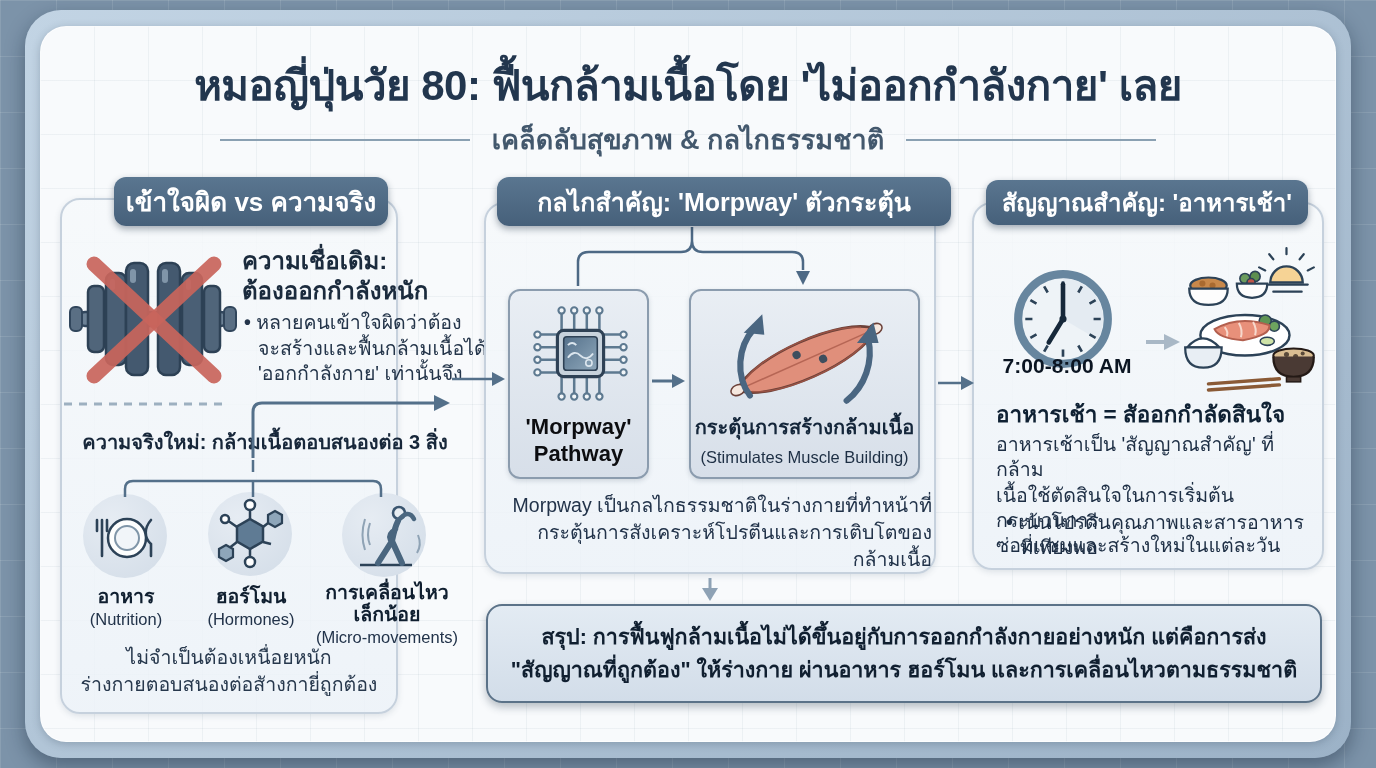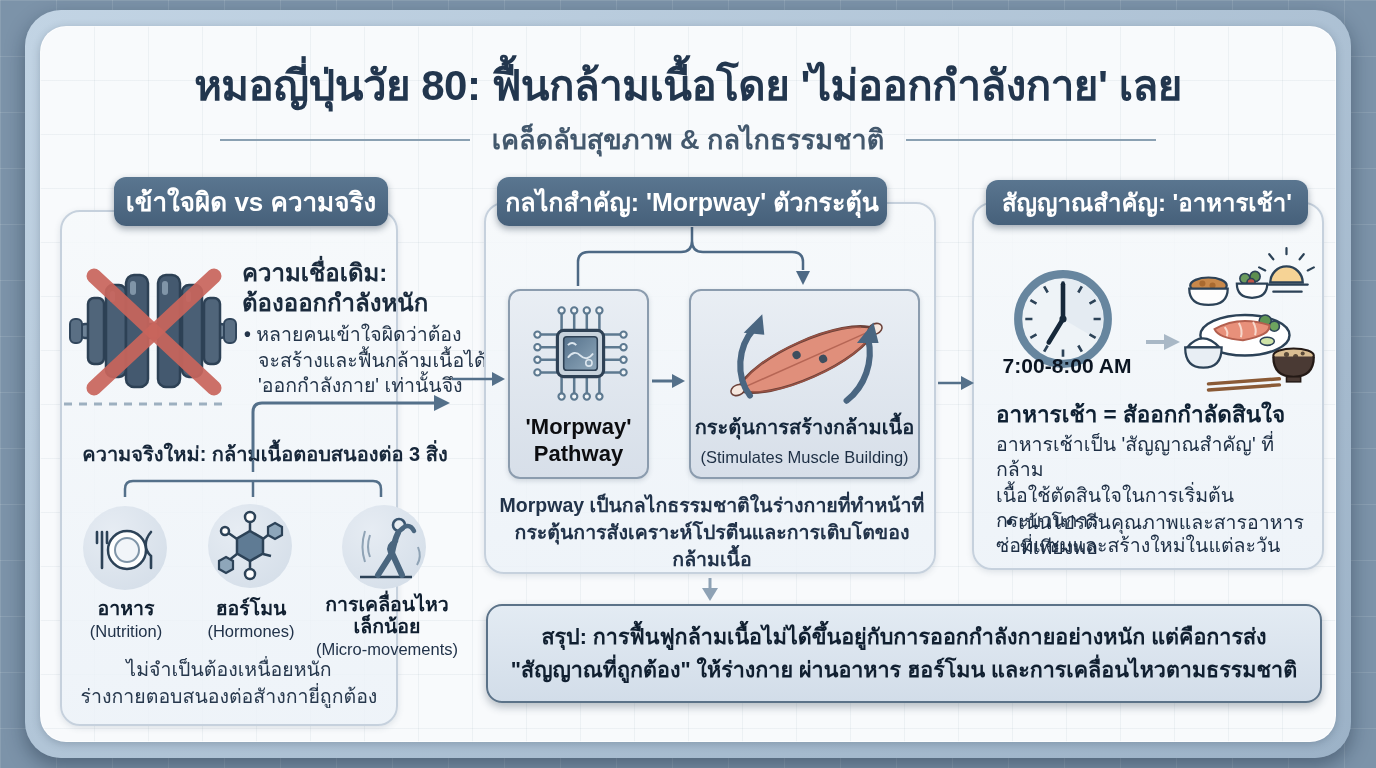--- a/index.html
+++ b/index.html
@@ -18,28 +18,28 @@
     background-size:54px 54px;
     box-shadow:inset 0 0 0 1px rgba(255,255,255,.7),0 2px 8px rgba(30,50,70,.25);}
   .title{position:absolute;left:0;top:52px;width:100%;text-align:center;
     font-size:42px;font-weight:800;color:#22364e;letter-spacing:-.5px;}
   .subtitle-row{position:absolute;left:0;top:118px;width:100%;display:flex;align-items:center;justify-content:center;gap:22px;}
   .sub-line{width:250px;height:0;border-top:2px solid #8aa0b2;}
   .subtitle{font-size:27px;font-weight:600;color:#43586d;}
   .panel{position:absolute;border:2px solid #c6d1dd;border-radius:20px;
     background:linear-gradient(180deg,rgba(246,249,251,.82),rgba(236,242,248,.82));
     box-shadow:0 2px 6px rgba(60,80,100,.14);z-index:2;}
-  #panel-left{left:60px;top:210px;width:338px;height:516px;}
+  #panel-left{left:60px;top:198px;width:338px;height:516px;}
   #panel-mid{left:484px;top:202px;width:452px;height:372px;}
   #panel-right{left:972px;top:202px;width:352px;height:368px;}
   .badge{position:absolute;z-index:6;display:flex;align-items:center;justify-content:center;
     background:linear-gradient(180deg,#5a7690,#46607a);color:#fff;border-radius:12px;
     font-weight:700;box-shadow:0 3px 7px rgba(20,40,60,.38);white-space:nowrap;}
   #badge-left{left:114px;top:177px;width:274px;height:49px;font-size:26px;}
-  #badge-mid{left:497px;top:177px;width:390px;height:49px;font-size:25px;}
+  #badge-mid{left:497px;top:177px;width:454px;height:49px;font-size:25px;}
   #badge-right{left:986px;top:180px;width:322px;height:45px;font-size:24px;}
   .abs{position:absolute;}
   .belief-title{left:180px;top:46px;width:232px;font-size:24px;font-weight:800;color:#1b2b3d;line-height:1.25;}
   .belief-bullet{left:182px;top:110px;width:250px;font-size:19.5px;color:#24354a;line-height:1.32;}
   .bullet-line:first-child::before{content:"• ";font-weight:700;}
   .bullet-cont{padding-left:14px;}
   .new-truth{left:0;top:226px;width:406px;text-align:center;font-size:20px;font-weight:800;color:#17273a;white-space:nowrap;}
   .factor-circle{width:84px;height:84px;border-radius:50%;
     background:radial-gradient(circle at 35% 30%,#e6ecf3,#d2dce7);display:flex;align-items:center;justify-content:center;}
   .factor-label{text-align:center;line-height:1.12;}
@@ -48,21 +48,21 @@
   .left-footnote{left:0;top:444px;width:100%;text-align:center;font-size:19.5px;color:#27384d;line-height:1.4;}
   .mech-box{position:absolute;border:2px solid #8b9cae;border-radius:12px;
     background:linear-gradient(180deg,#e9eef4,#d7dfe9);box-shadow:0 2px 5px rgba(50,70,95,.18);}
   #box-pathway{left:22px;top:85px;width:141px;height:190px;}
   #box-muscle{left:203px;top:85px;width:231px;height:190px;}
   .pathway-label{position:absolute;left:0;bottom:10px;width:100%;text-align:center;
     font-size:22px;font-weight:800;color:#0c0d10;line-height:1.2;}
   .muscle-label{position:absolute;left:0;bottom:34px;width:100%;text-align:center;
     font-size:20px;font-weight:800;color:#14263a;white-space:nowrap;}
   .muscle-sublabel{position:absolute;left:0;bottom:10px;width:100%;text-align:center;font-size:16.5px;color:#1d2f44;}
-  .mid-desc{left:6px;top:288px;width:440px;text-align:center;font-size:19.5px;color:#22334a;line-height:1.38;font-weight:bold;}
+  .mid-desc{left:6px;top:288px;width:440px;text-align:right;font-size:19.5px;color:#22334a;line-height:1.38;}
   .time-label{left:8px;top:150px;width:170px;text-align:center;font-size:21px;font-weight:800;color:#0b1522;}
   .bf-headline{left:22px;top:192px;width:322px;font-size:22.5px;font-weight:800;color:#0f2133;white-space:nowrap;}
   .bf-desc{left:22px;top:228px;width:322px;font-size:19.5px;color:#1d2e44;line-height:1.3;}
   .bf-bullet{left:32px;top:306px;width:306px;font-size:19.5px;color:#1d2e44;line-height:1.3;}
   .summary-box{position:absolute;left:486px;top:604px;width:836px;height:99px;border-radius:16px;
     background:linear-gradient(180deg,#e3ebf3,#d2dde9);border:2.5px solid #5b7288;
     box-shadow:0 4px 9px rgba(25,45,65,.3);display:flex;flex-direction:column;align-items:center;justify-content:center;z-index:3;}
   .summary-line{font-size:21.5px;font-weight:800;color:#101f30;line-height:1.5;white-space:nowrap;}
   #overlay{position:absolute;left:0;top:0;z-index:4;pointer-events:none;}
 </style>

